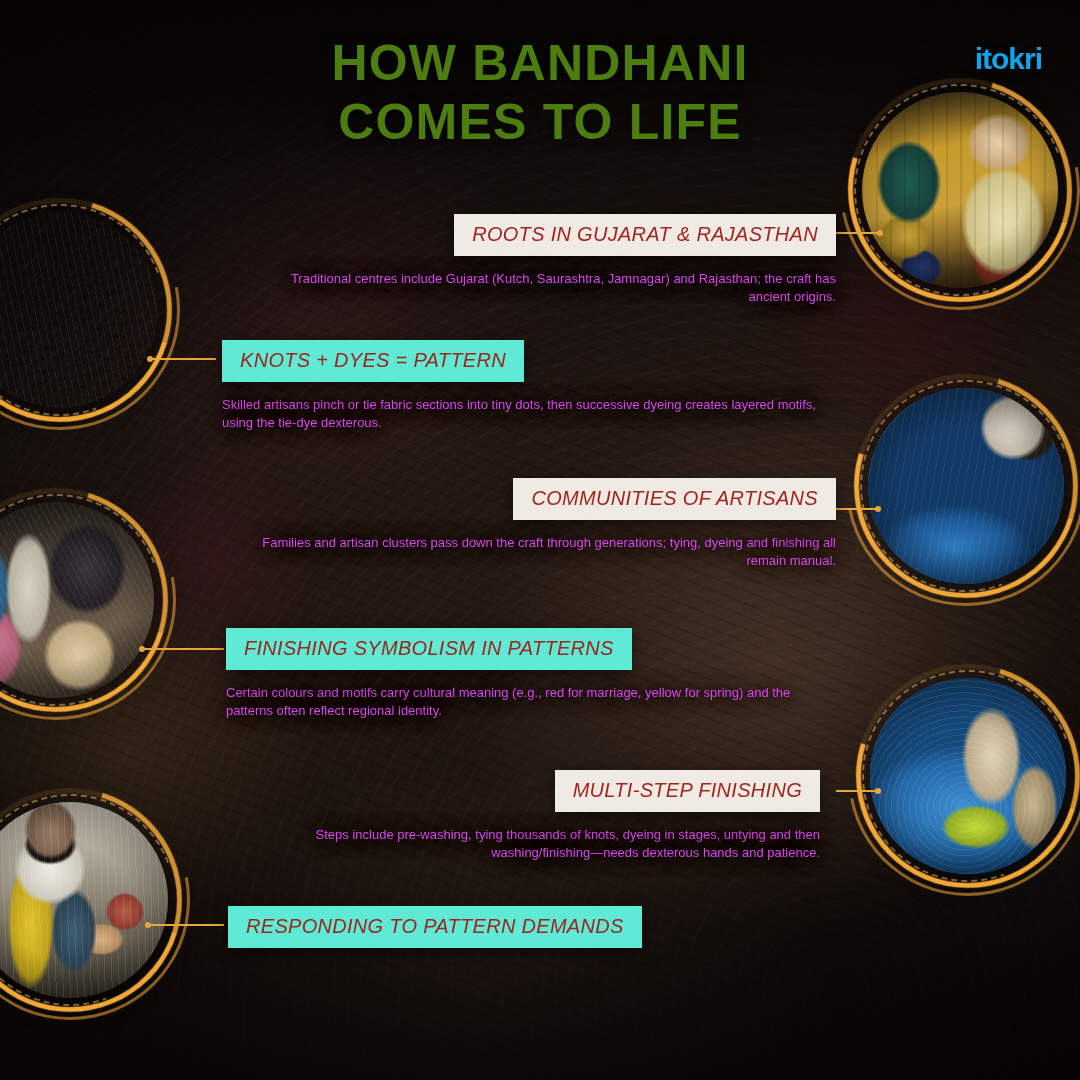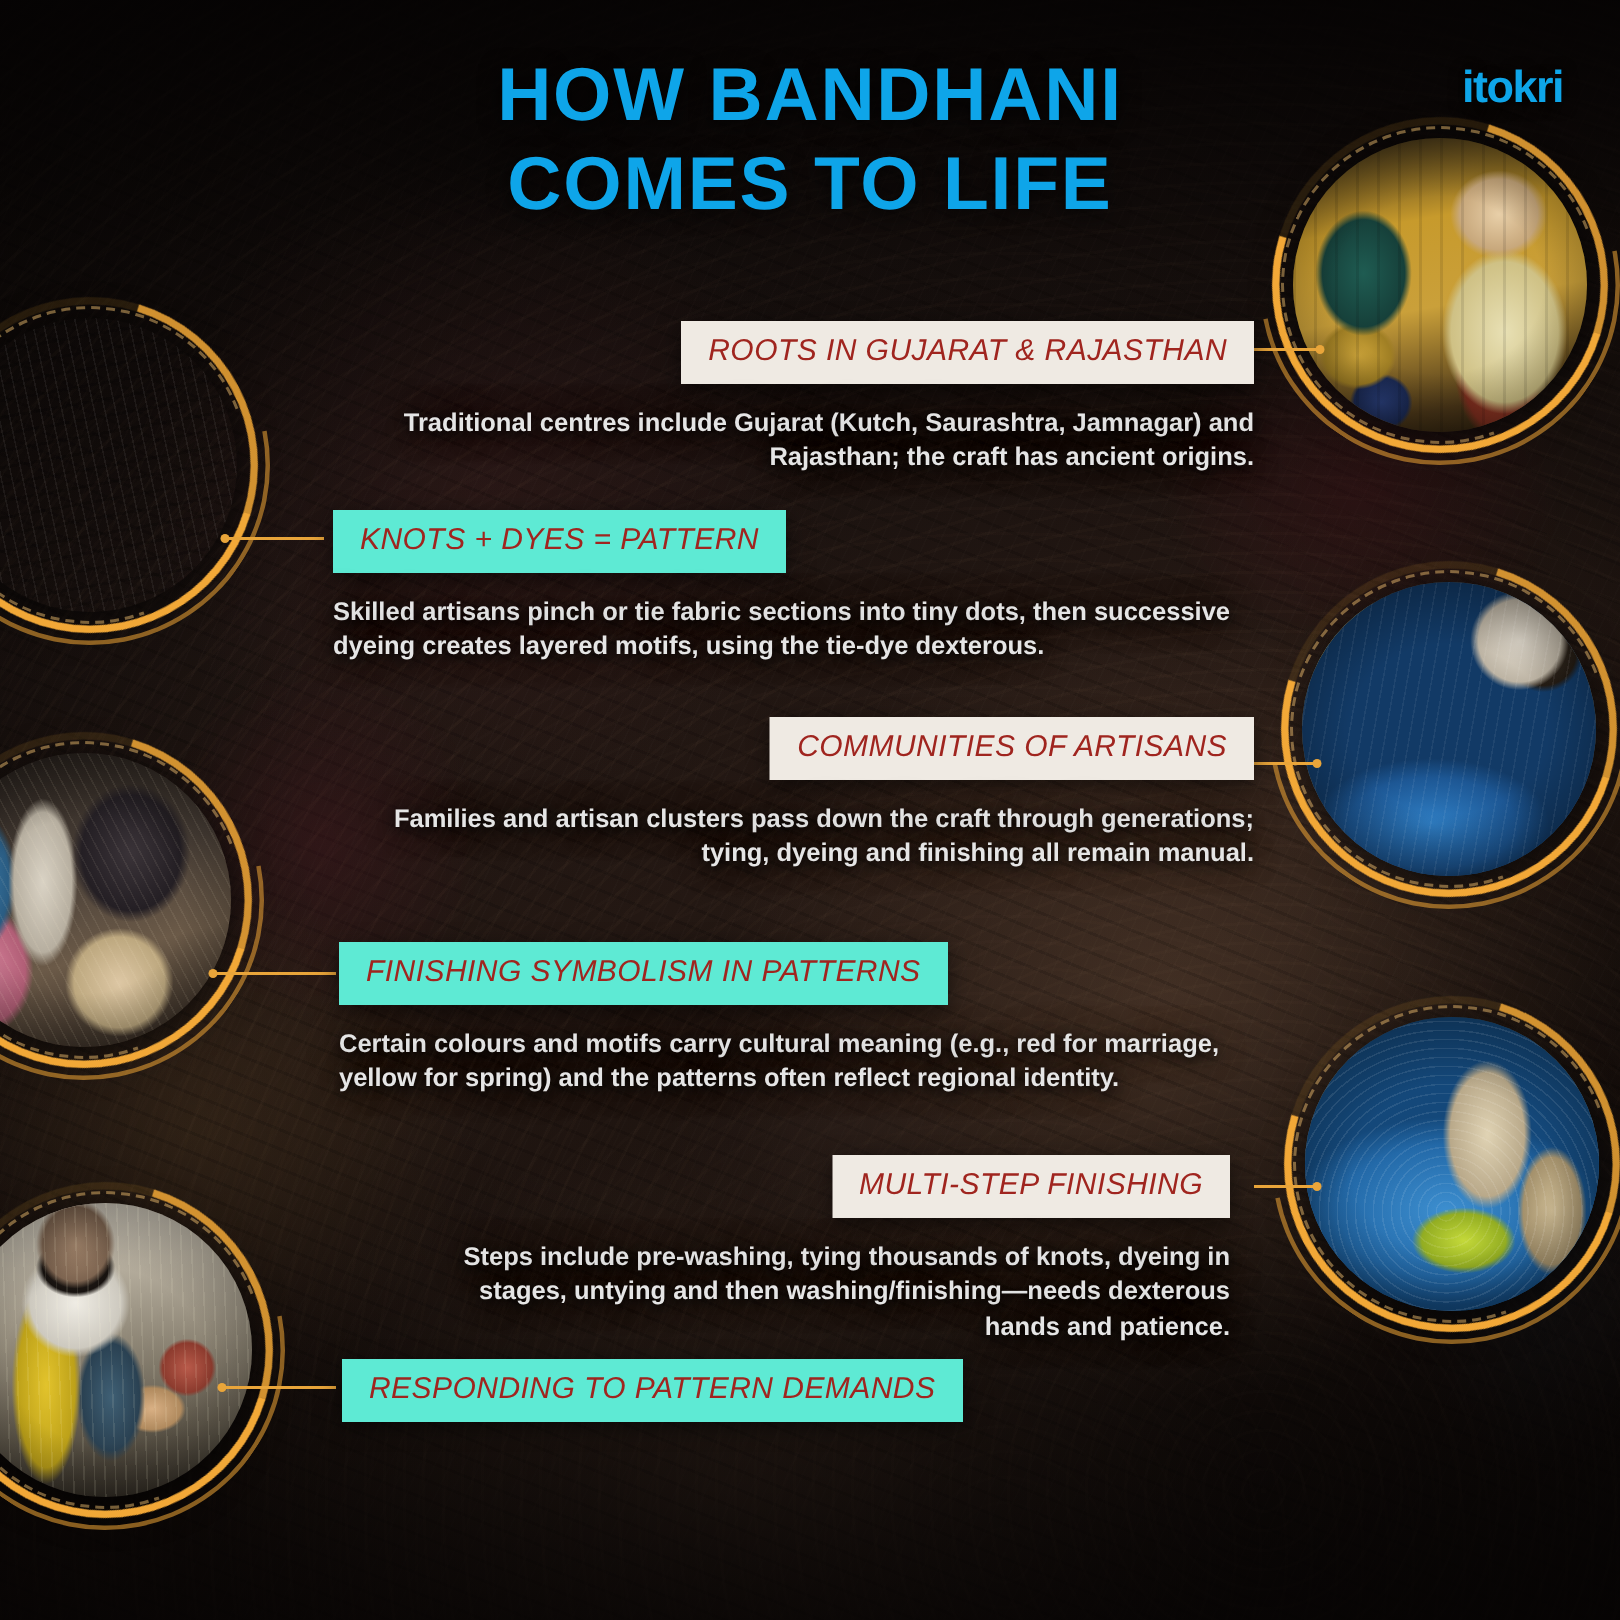--- a/index.html
+++ b/index.html
@@ -49,21 +49,21 @@
 
   
   .title {
     position:absolute; left:0; right:0; top:34px;
     text-align:center;
     z-index:30;
     pointer-events:none;
   }
   .title .line {
     font-size:50px; font-weight:bold; letter-spacing:1.2px;
-    color:#0ea5e9;
+    color:#4d7c0f;
     line-height:1.18;
     text-shadow:0 2px 14px rgba(0,0,0,0.85);
   }
 
   
   .logo {
     position:absolute; top:42px; right:38px; z-index:40;
     font-size:30px; font-weight:bold; letter-spacing:-1px;
     color:#0ea5e9;
     text-shadow:0 2px 10px rgba(0,0,0,0.9);
@@ -234,23 +234,23 @@
     letter-spacing:0.3px;
     color:#A0251F;
     white-space:nowrap;
     box-shadow:0 3px 14px rgba(0,0,0,0.55);
   }
   .badge.cream { background:#EFEAE3; }
   .badge.amber { background:#5eead4;text-align:right; }
 
   .body {
     margin-top:14px;
-    font-size:17px; font-weight:bold;
+    font-size:13px; font-weight:normal;
     line-height:1.37;
-    color:#e5e5e5;
+    color:#d946ef;
     text-shadow:0 2px 8px rgba(0,0,0,0.95), 0 0 22px rgba(0,0,0,0.7);
   }
   .align-r { text-align:right; }
   .align-l { text-align:left; }
   .row-r   { text-align:right; }
 </style>
 </head>
 <body>
 
 <div id="stage">

